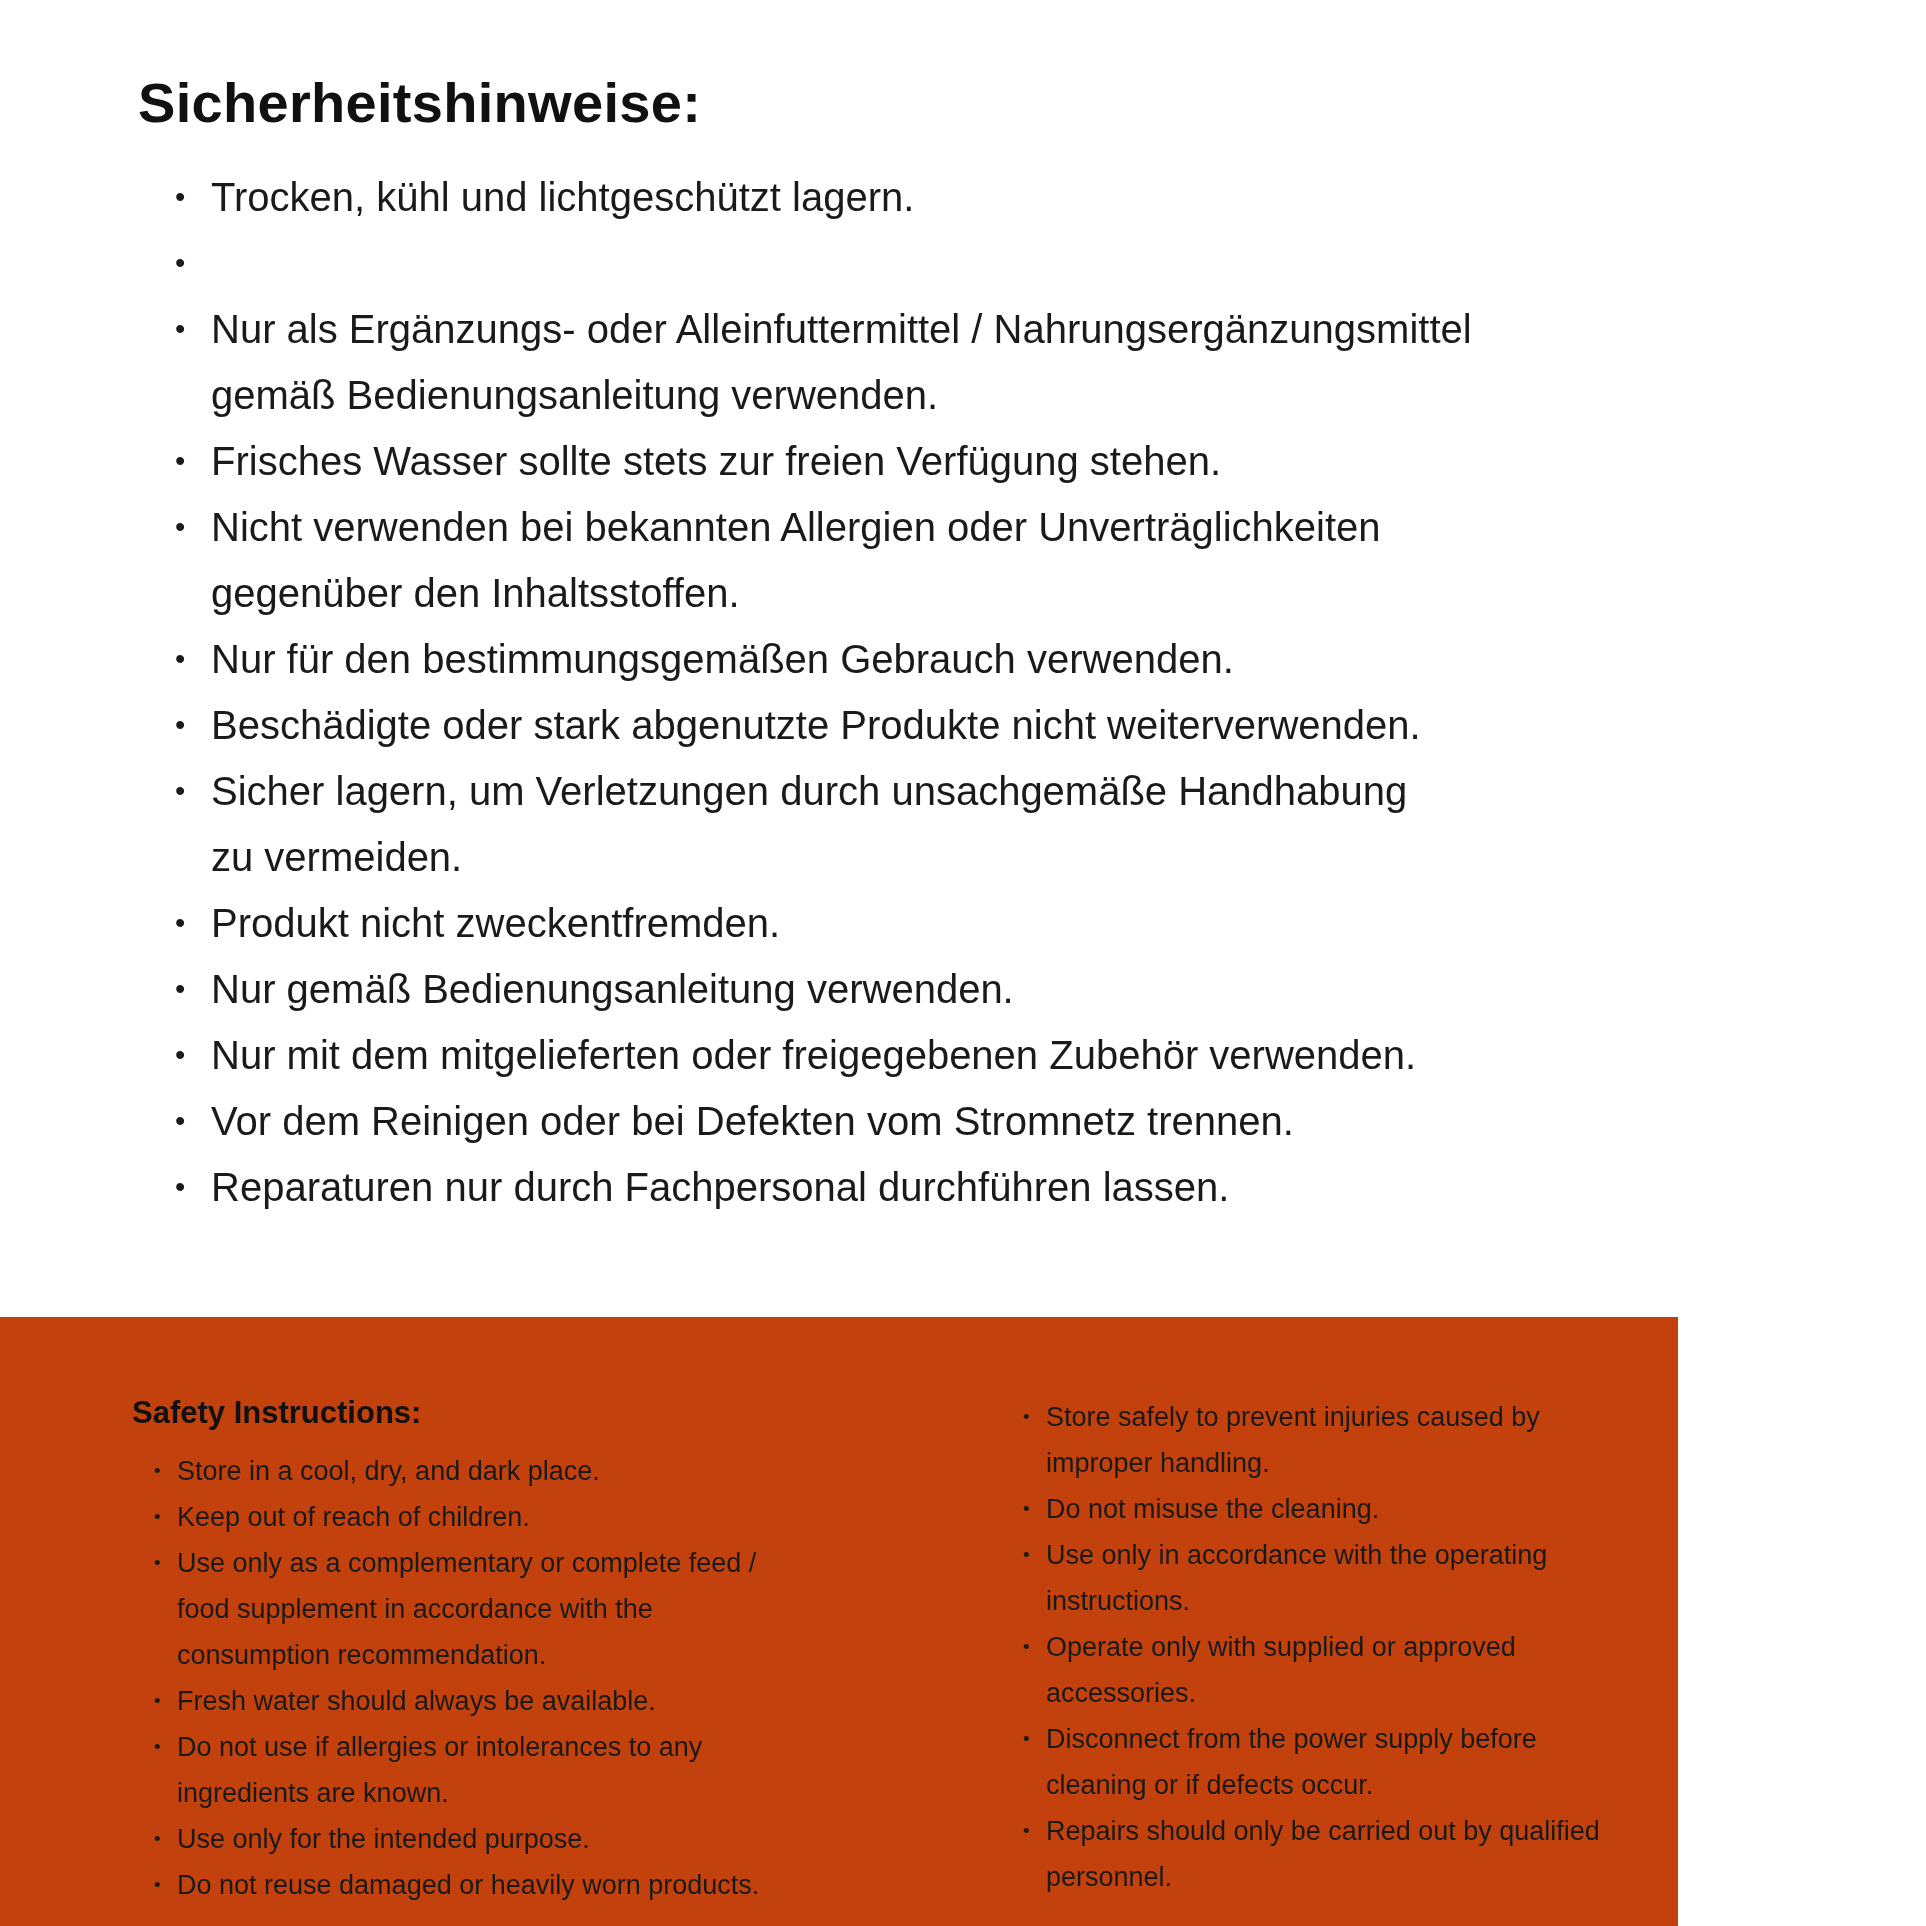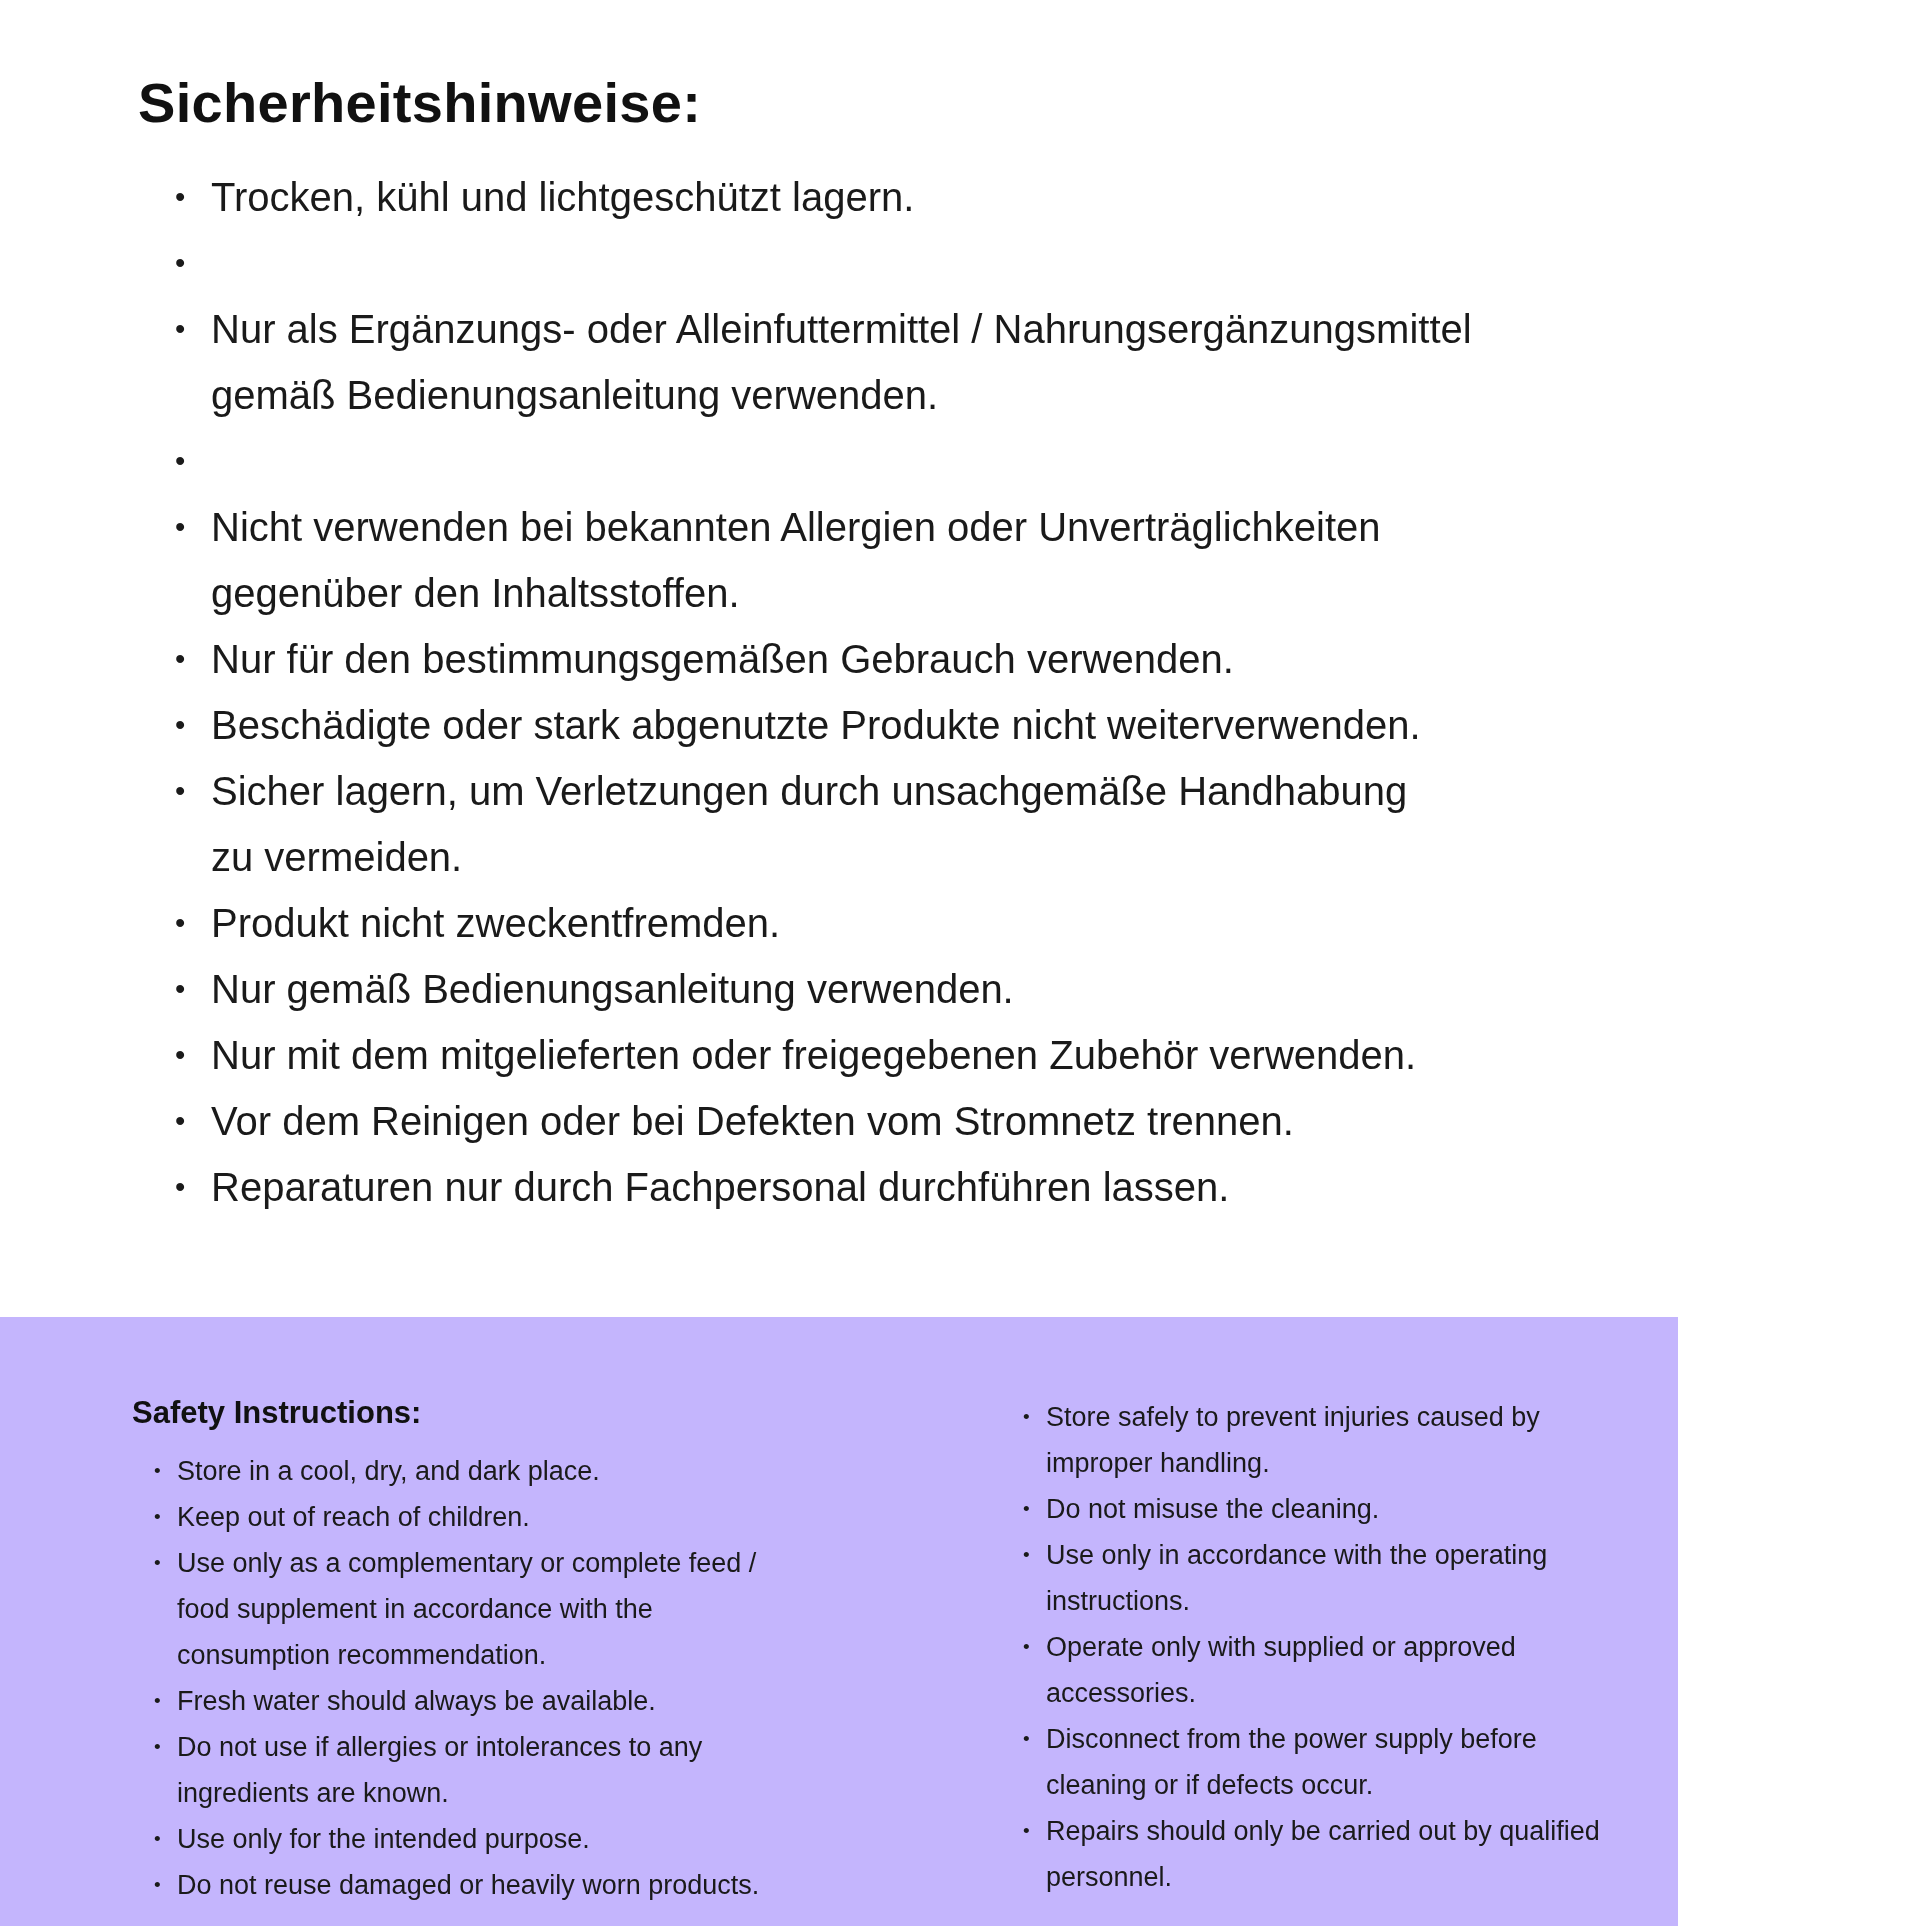--- a/index.html
+++ b/index.html
@@ -44,21 +44,21 @@
     flex: 0 0 36px;
     font-size: 29.5px;
     line-height: 66px;
   }
   .item-text { white-space: pre-line; }
 
   
   .section-en {
     box-sizing: border-box;
     height: 609px;
-    background: #c4b5fd;
+    background: #c2410c;
     display: flex;
     align-items: flex-start;
     padding: 77px 64px 0 132px;
   }
   .col-left  { width: 864px; flex: 0 0 auto; }
   .col-right { width: 847px; margin-left: 27px; flex: 0 0 auto; }
   .section-en h2 {
     margin: 0 0 16.7px 0;
     font-size: 31px;
     line-height: 37px;
@@ -99,20 +99,21 @@
       <li>
           <span class="bullet">•</span>
         </li>
       <li>
           <span class="bullet">•</span>
           <span class="item-text">Nur als Ergänzungs- oder Alleinfuttermittel / Nahrungsergänzungsmittel
 gemäß Bedienungsanleitung verwenden.</span>
         </li>
       <li>
           <span class="bullet">•</span>
+          <span class="item-text">Frisches Wasser sollte stets zur freien Verfügung stehen.</span>
         </li>
       <li>
           <span class="bullet">•</span>
           <span class="item-text">Nicht verwenden bei bekannten Allergien oder Unverträglichkeiten
 gegenüber den Inhaltsstoffen.</span>
         </li>
       <li>
           <span class="bullet">•</span>
           <span class="item-text">Nur für den bestimmungsgemäßen Gebrauch verwenden.</span>
         </li>

